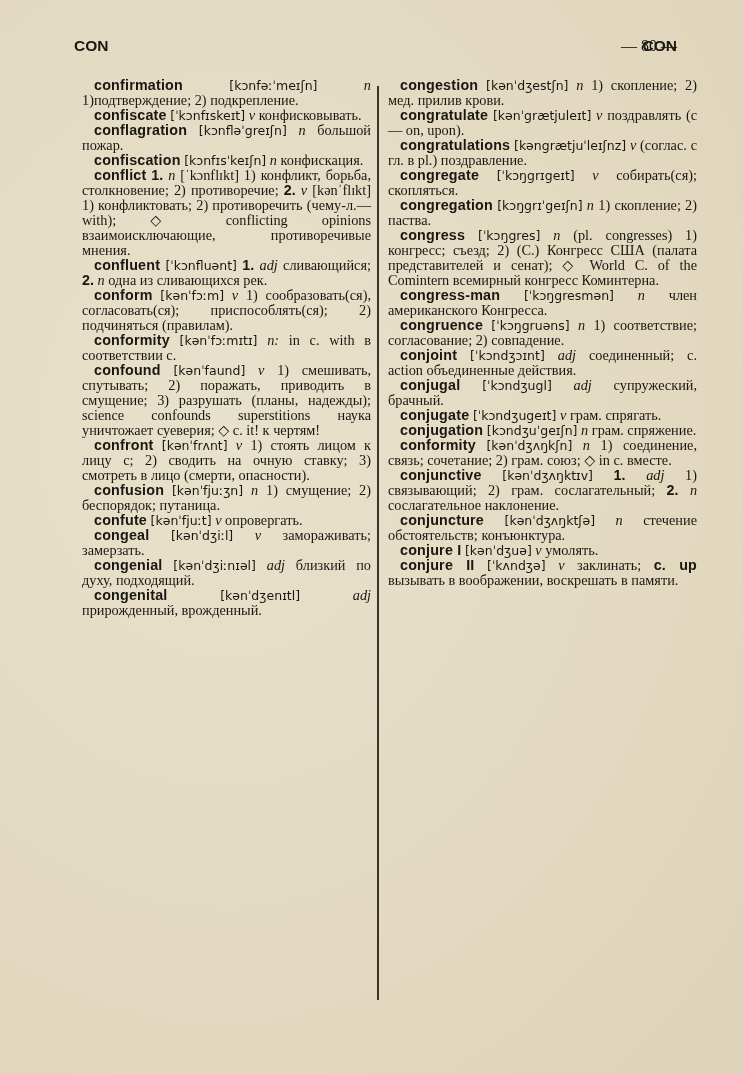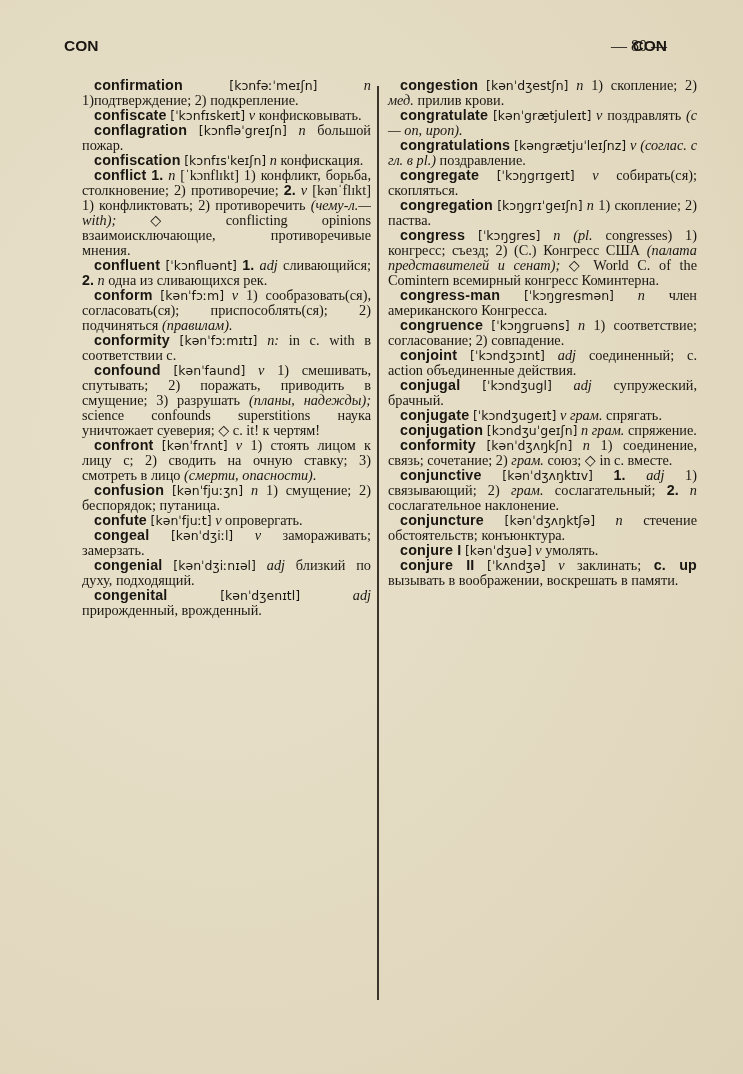--- a/index.html
+++ b/index.html
@@ -5,42 +5,42 @@
   html, body { margin: 0; padding: 0; }
   body {
     width: 743px; height: 1074px; overflow: hidden;
     background: #e3dbc3;
     background-image: radial-gradient(ellipse at 30% 40%, #e8e1cb 0%, #e2d9c0 60%, #ddd3b8 100%);
     color: #1a1712;
     font-family: "Liberation Serif", serif;
     position: relative;
   }
   .running-head {
-    position: absolute; top: 37px; left: 64px; width: 603px; height: 22px;
+    position: absolute; top: 37px; left: 74px; width: 603px; height: 22px;
     font-family: "Liberation Sans", sans-serif; font-weight: bold; font-size: 15.5px;
   }
   .rh-left { position: absolute; left: 0; top: 0; }
   .rh-center { position: absolute; left: 0; right: 0; top: 0; text-align: right; font-family: "Liberation Serif", serif; font-weight: normal; font-size: 16px; }
   .rh-right { position: absolute; right: 0; top: 0; }
   .column {
     position: absolute; top: 78px;
     font-size: 14.3px; line-height: 15px;
     text-align: justify;
   }
   .col-left { left: 82px; width: 289px; }
   .col-right { left: 388px; width: 309px; }
   .divider {
     position: absolute; left: 377px; top: 86px; width: 1.5px; height: 914px;
     background: #3a342a;
   }
   .entry { margin: 0; text-indent: 12px; hyphens: manual; }
   .hw { font-family: "Liberation Sans", sans-serif; font-weight: bold; letter-spacing: 0.2px; }
   .tr { font-family: "DejaVu Sans", sans-serif; font-size: 12.5px; }
   .pos { font-style: italic; }
-  .it { font-style: italic; }
+  .it { }
   .num { font-family: "Liberation Sans", sans-serif; font-weight: bold; }
 </style>
 </head>
 <body>
 
 <div class="running-head">
   <span class="rh-left">CON</span>
   <span class="rh-center">— 80 —</span>
   <span class="rh-right">CON</span>
 </div>

